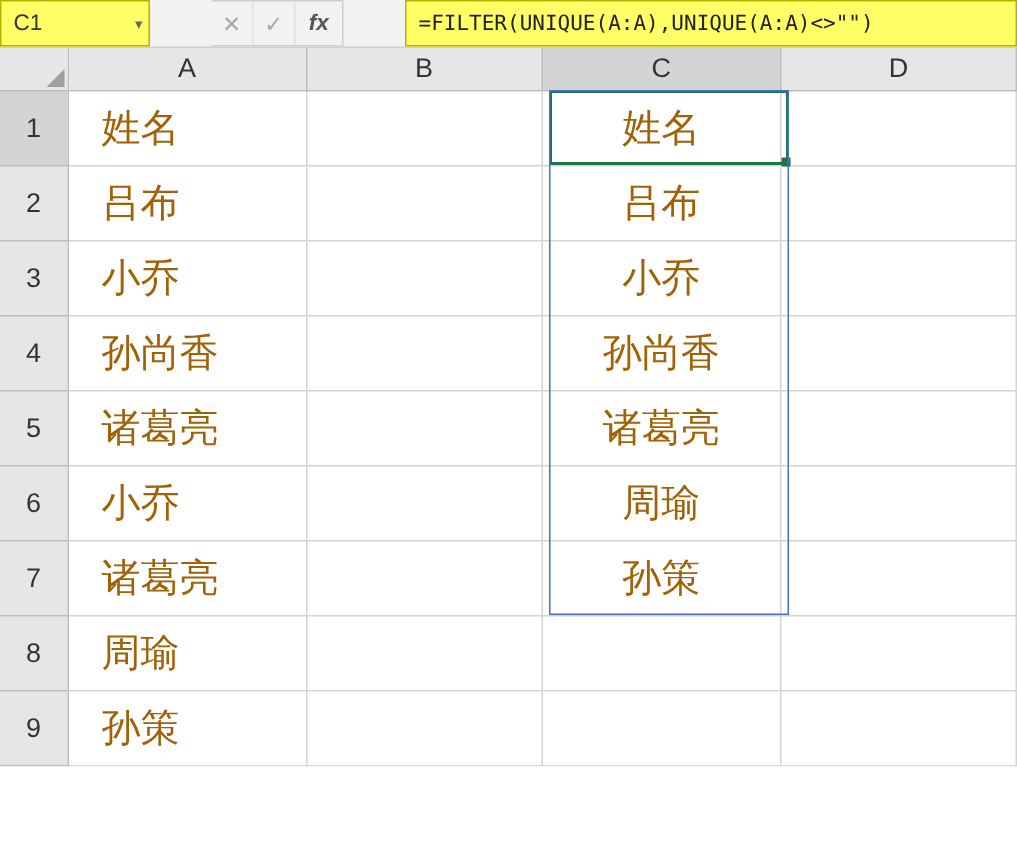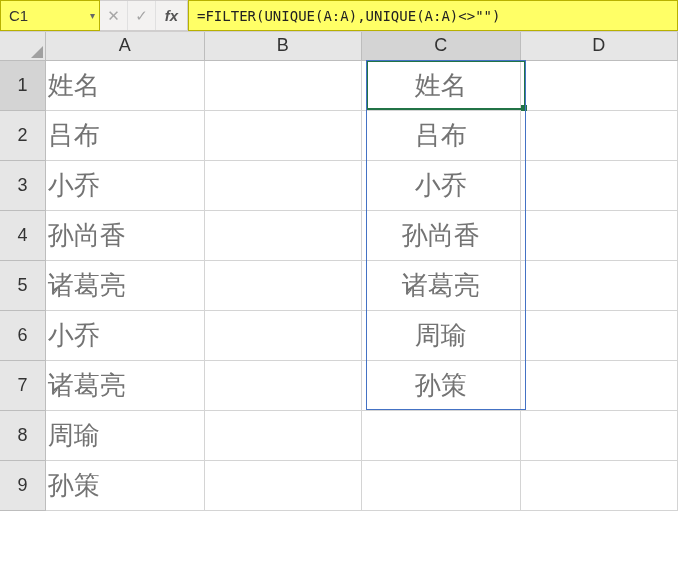--- a/index.html
+++ b/index.html
@@ -9,20 +9,21 @@
     width: 678px;
     height: 571px;
     overflow: hidden;
   }
   .formula-bar {
     display: flex;
     align-items: stretch;
     height: 32px;
     background: #f3f2f1;
     border-bottom: 1px solid #d0cece;
+    gap: 41px;
   }
   .name-box {
     width: 100px;
     background: #ffff66;
     border: 1px solid #b8b100;
     display: flex;
     align-items: center;
     padding: 0 8px;
     font-size: 15px;
     color: #333;
@@ -123,24 +124,24 @@
     text-align: center;
   }
   th.rowhdr.sel {
     background: #d4d4d4;
   }
   td.cell {
     height: 50px;
     border-right: 1px solid #d4d4d4;
     border-bottom: 1px solid #d4d4d4;
     font-size: 26px;
-    padding: 0 2px;
+    padding: 0 22px;
     text-align: left;
     vertical-align: middle;
-    color: #737373;
+    color: #a16207;
     background: #fff;
     overflow: hidden;
     white-space: nowrap;
   }
   td.cell.center { text-align: center; }
   .col-A { width: 160px; }
   .col-B { width: 160px; }
   .col-C { width: 160px; }
   .col-D { width: 160px; }
   

